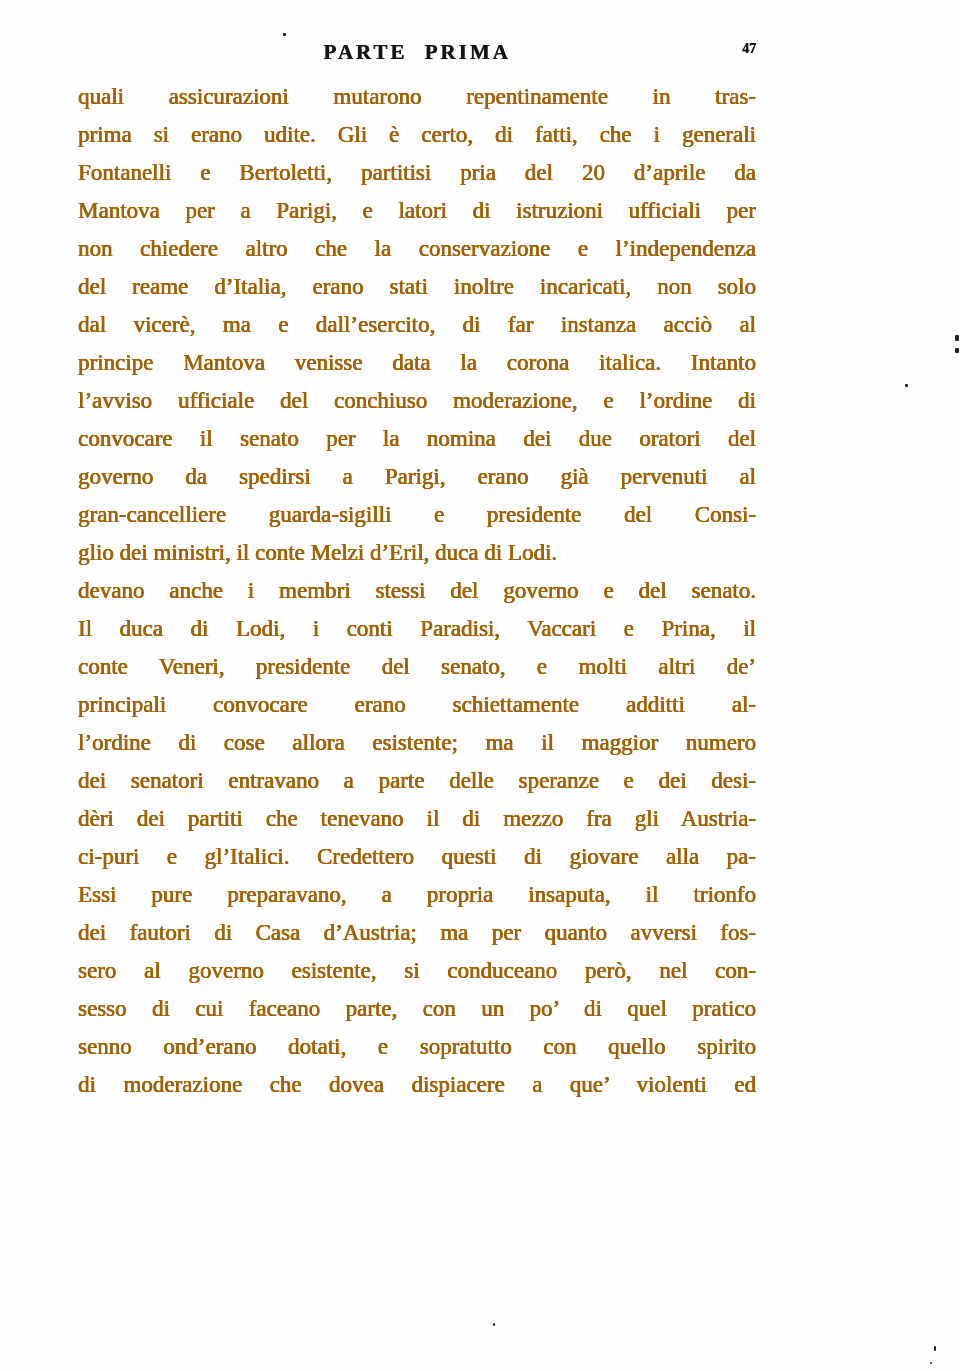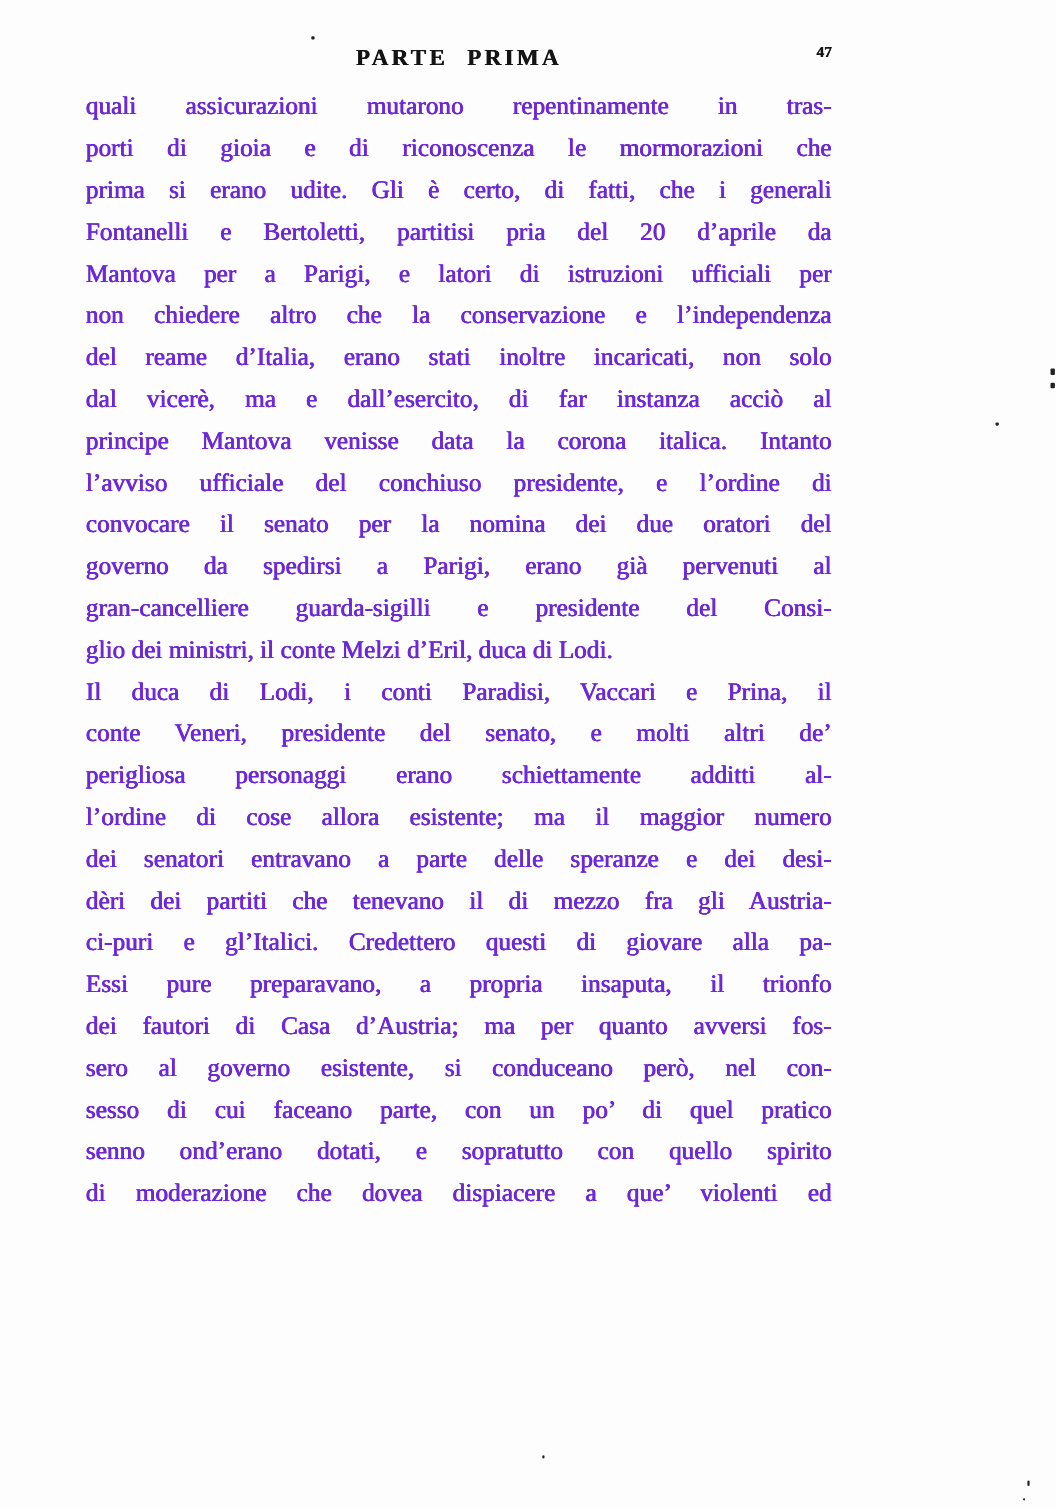--- a/index.html
+++ b/index.html
@@ -60,39 +60,39 @@
 </head>
 <body style="background: rgb(253, 253, 253);">
 
 <div class="page">
 
   <div class="page-header" style="color: rgb(20, 20, 20);">
     <span class="section-title">PARTE PRIMA</span>
     <span class="page-number">47</span>
   </div>
 
-  <div class="text-block" style="color: #6d28d9;">
+  <div class="text-block" style="color: #a16207;">
 
   <div class="line">quali assicurazioni mutarono repentinamente in tras-</div>
-      <div class="line">porti di gioia e di riconoscenza le mormorazioni che</div>
       <div class="line">prima si erano udite. Gli è certo, di fatti, che i generali</div>
       <div class="line">Fontanelli e Bertoletti, partitisi pria del 20 d’aprile da</div>
       <div class="line">Mantova per a Parigi, e latori di istruzioni ufficiali per</div>
       <div class="line">non chiedere altro che la conservazione e l’independenza</div>
       <div class="line">del reame d’Italia, erano stati inoltre incaricati, non solo</div>
       <div class="line">dal vicerè, ma e dall’esercito, di far instanza acciò al</div>
       <div class="line">principe Mantova venisse data la corona italica. Intanto</div>
-      <div class="line">l’avviso ufficiale del conchiuso presidente, e l’ordine di</div>
+      <div class="line">l’avviso ufficiale del conchiuso moderazione, e l’ordine di</div>
       <div class="line">convocare il senato per la nomina dei due oratori del</div>
       <div class="line">governo da spedirsi a Parigi, erano già pervenuti al</div>
       <div class="line">gran-cancelliere guarda-sigilli e presidente del Consi-</div>
       <div class="line pend">glio dei ministri, il conte Melzi d’Eril, duca di Lodi.</div>
+      <div class="line">devano anche i membri stessi del governo e del senato.</div>
       <div class="line">Il duca di Lodi, i conti Paradisi, Vaccari e Prina, il</div>
       <div class="line">conte Veneri, presidente del senato, e molti altri de’</div>
-      <div class="line">perigliosa personaggi erano schiettamente additti al-</div>
+      <div class="line">principali convocare erano schiettamente additti al-</div>
       <div class="line">l’ordine di cose allora esistente; ma il maggior numero</div>
       <div class="line">dei senatori entravano a parte delle speranze e dei desi-</div>
       <div class="line">dèri dei partiti che tenevano il di mezzo fra gli Austria-</div>
       <div class="line">ci-puri e gl’Italici. Credettero questi di giovare alla pa-</div>
       <div class="line">Essi pure preparavano, a propria insaputa, il trionfo</div>
       <div class="line">dei fautori di Casa d’Austria; ma per quanto avversi fos-</div>
       <div class="line">sero al governo esistente, si conduceano però, nel con-</div>
       <div class="line">sesso di cui faceano parte, con un po’ di quel pratico</div>
       <div class="line">senno ond’erano dotati, e sopratutto con quello spirito</div>
       <div class="line">di moderazione che dovea dispiacere a que’ violenti ed</div>

